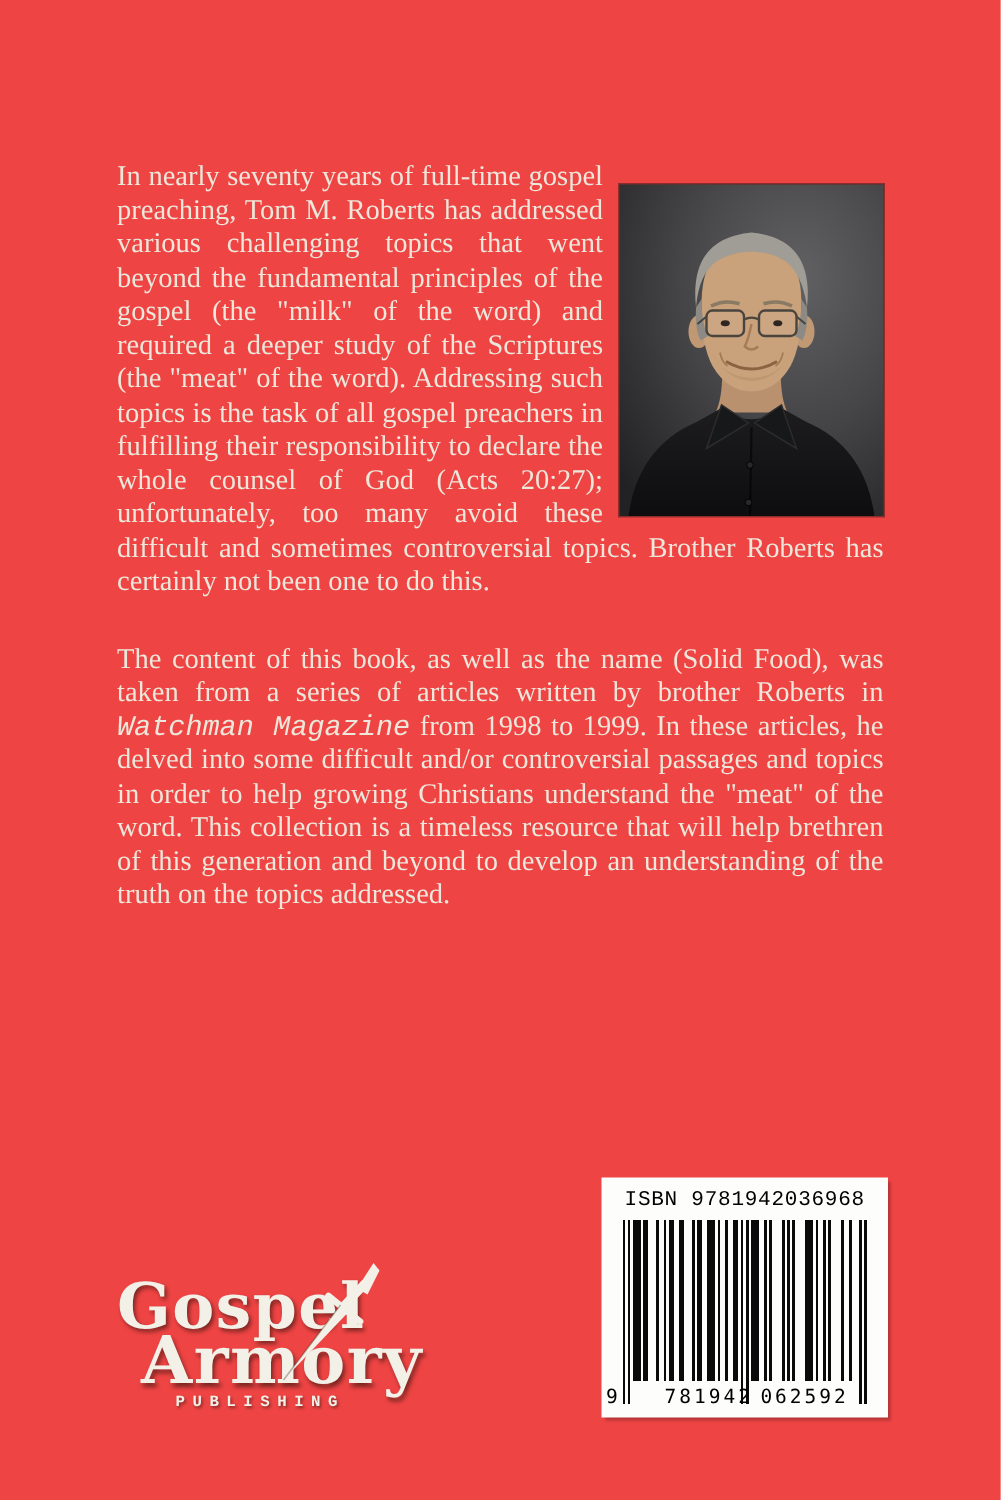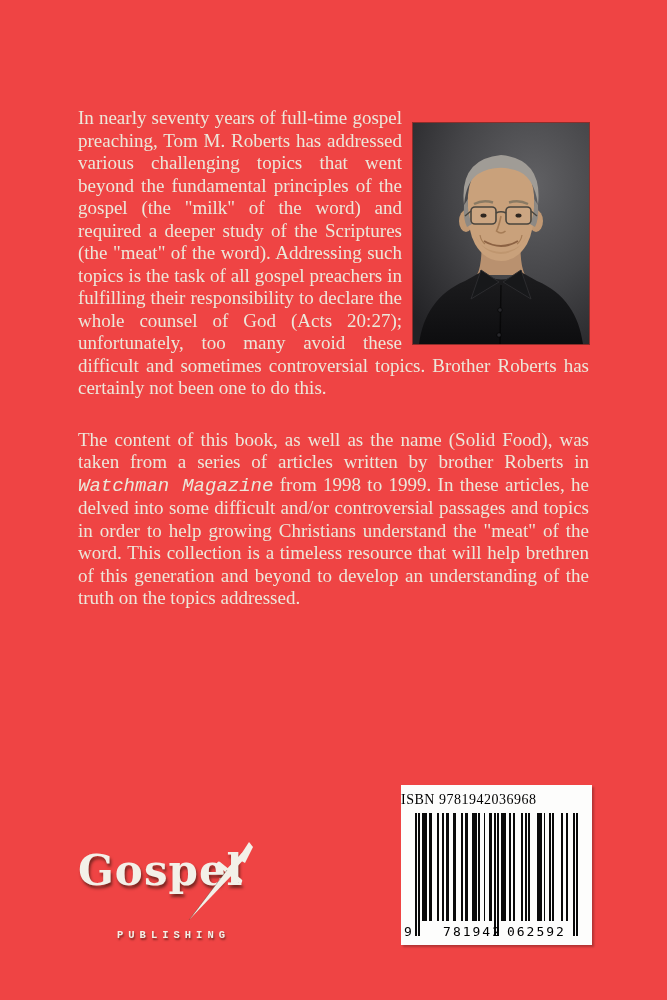--- a/index.html
+++ b/index.html
@@ -49,22 +49,22 @@
     text-shadow:1px 1.5px 2px rgba(25,15,5,.5);white-space:nowrap;
   }
   .logo .sword{position:absolute;left:108px;top:-8px;width:70px;height:86px;}
 
   
   .barcode-box{
     position:absolute;left:401px;top:785px;width:191px;height:160px;
     background:#fdfdfc;box-shadow:2px 2px 2px rgba(0,0,0,.25);
   }
   .isbn-label{
-    margin-top:7px;color:#000;
-    font-family:Liberation Serif, serif;font-size:14px;letter-spacing:.5px;
+    margin-top:7px;text-align:center;color:#000;
+    font-family:Liberation Mono, monospace;font-size:14px;letter-spacing:.5px;
     white-space:nowrap;
   }
   .bars-wrap{position:absolute;left:14px;right:14px;top:28px;bottom:9px;}
   .bars-wrap svg{display:block;width:100%;height:100%;shape-rendering:crispEdges;}
   .bars-wrap svg rect{fill:#0a0a0a;}
   .bc-digit{
     position:absolute;bottom:-3px;color:#000;text-align:center;
     font-family:"DejaVu Sans Mono", monospace;font-size:13px;letter-spacing:2px;
     white-space:nowrap;
   }
@@ -130,20 +130,21 @@
           <path d="M71,118 Q88,128 105,118" stroke="#8c6243" stroke-width="2" fill="none"></path>
           <path d="M67,112 Q68,118 72,121 M109,112 Q108,118 104,121" stroke="#a57c56" stroke-width="1.2" fill="none"></path>
         </svg>
       </span><span>In nearly seventy years of full-time gospel preaching, Tom M. Roberts has addressed various challenging topics that went beyond the fundamental principles of the gospel (the "milk" of the word) and required a deeper study of the Scriptures (the "meat" of the word). Addressing such topics is the task of all gospel preachers in fulfilling their responsibility to declare the whole counsel of God (Acts 20:27); unfortunately, too many avoid these difficult and sometimes controversial topics. Brother Roberts has certainly not been one to do this.</span>
     </p>
     <p class="para2"><span>The content of this book, as well as the name (Solid Food), was taken from a series of articles written by brother Roberts in </span><span class="italic">Watchman Magazine</span><span> from 1998 to 1999. In these articles, he delved into some difficult and/or controversial passages and topics in order to help growing Christians understand the "meat" of the word. This collection is a timeless resource that will help brethren of this generation and beyond to develop an understanding of the truth on the topics addressed.</span></p>
   </div>
 
   <div class="logo">
     <div class="word gospel">Gospel</div>
+    <div class="word armory">Armory</div>
     <div class="publishing">PUBLISHING</div>
     <svg class="sword" viewBox="0 0 70 86">
       <g fill="#f3f0e8" stroke="none">
 
         <path d="M5,80 L43,30 L48,35 Z"></path>
 
         <path d="M35,24 L56,41" stroke="#f3f0e8" stroke-width="4.5" stroke-linecap="round"></path>
 
         <path d="M45,31 L59,16" stroke="#f3f0e8" stroke-width="6" stroke-linecap="round"></path>
 

